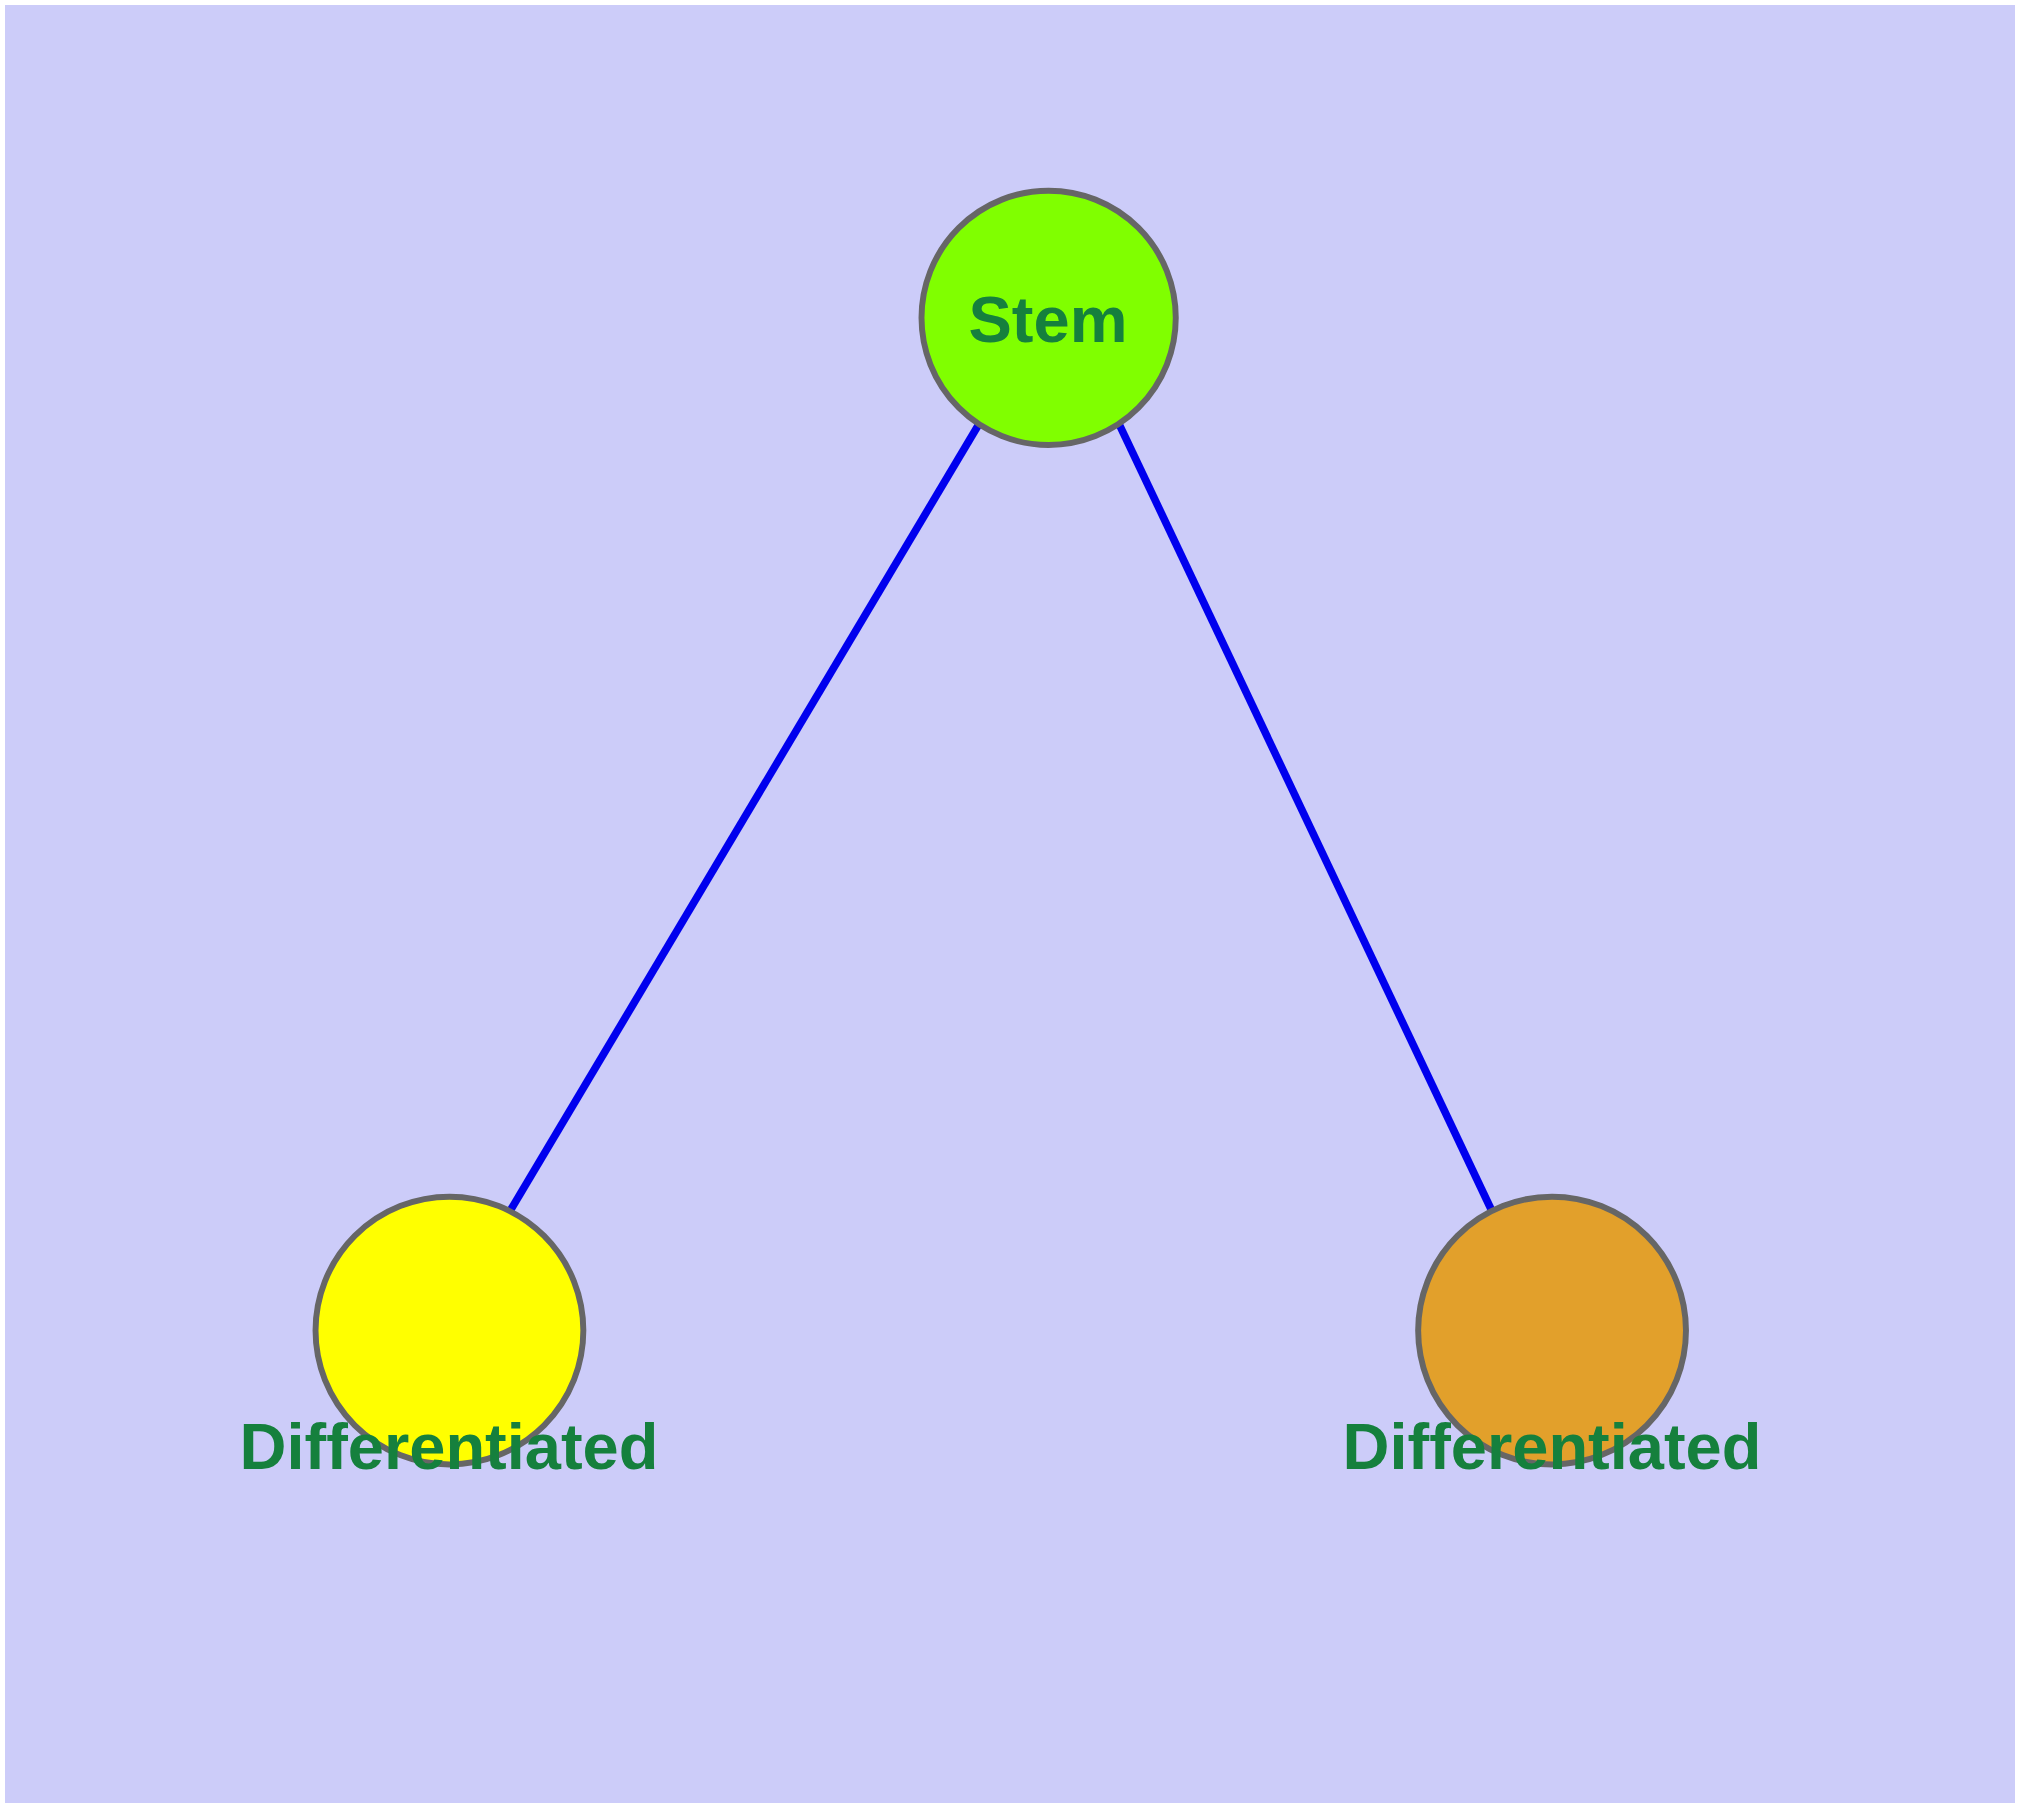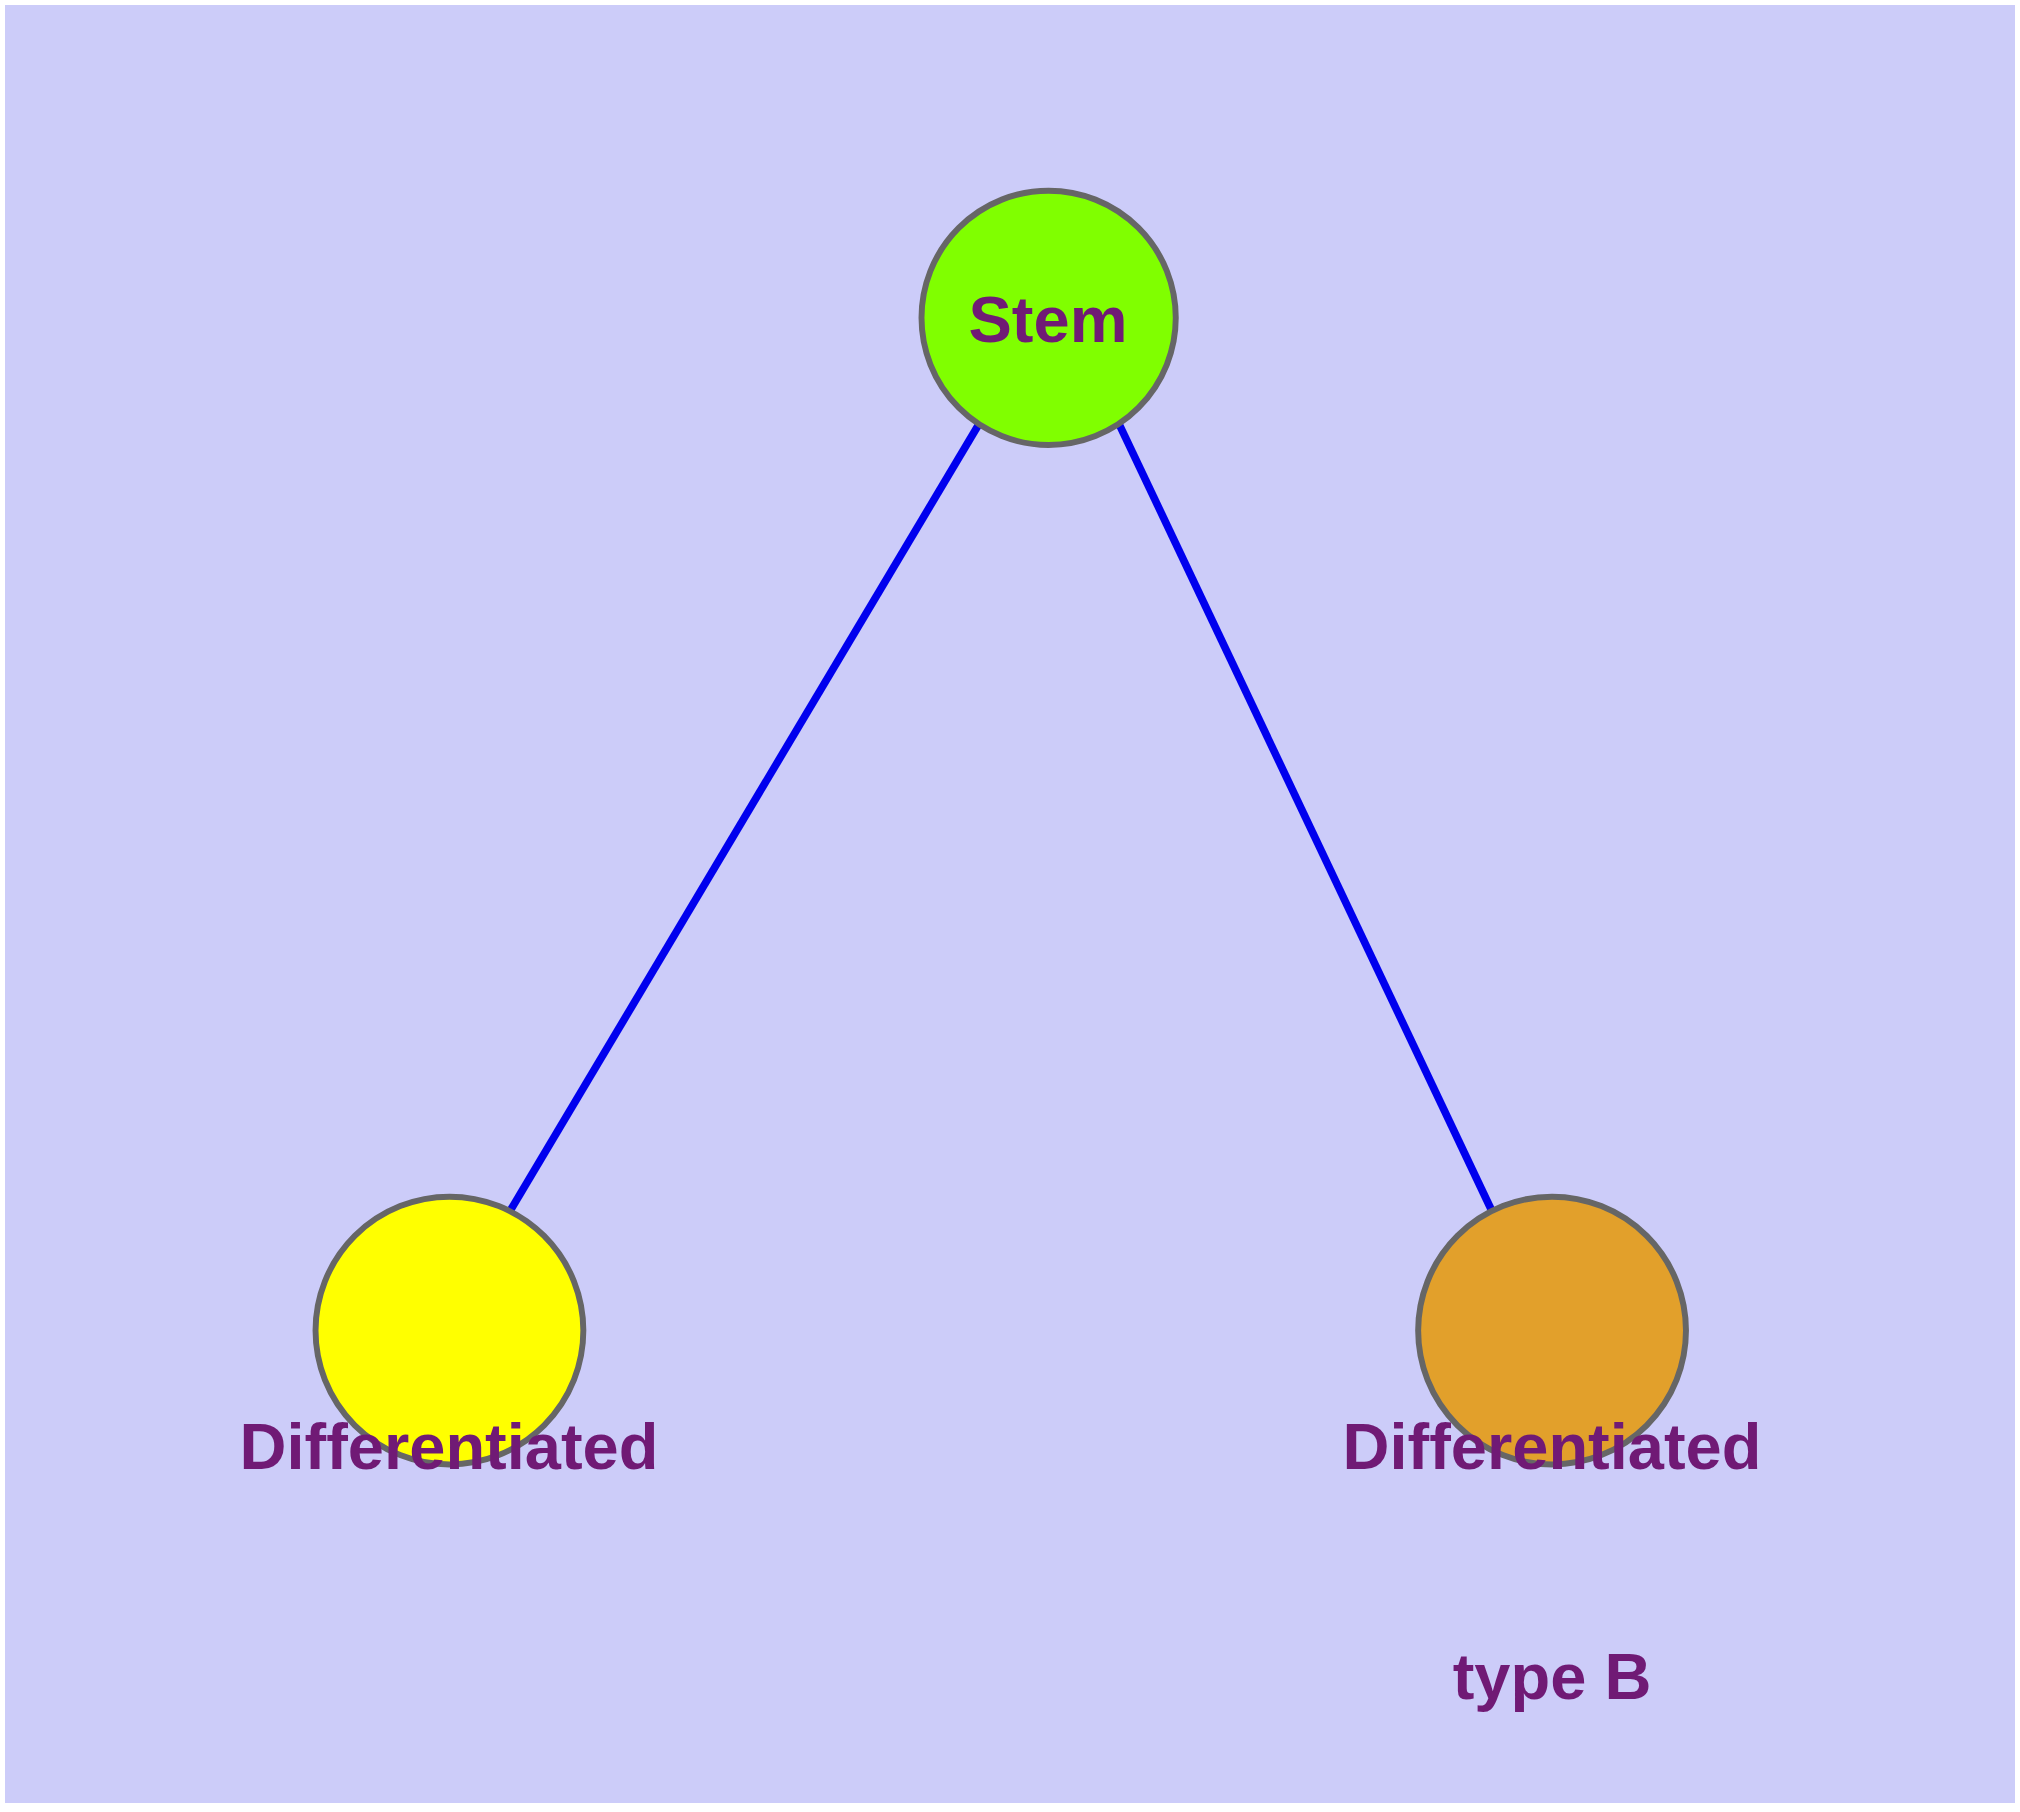--- a/index.html
+++ b/index.html
@@ -28,21 +28,21 @@
     position: absolute;
     left: 0;
     top: 0;
     width: 2021px;
     height: 1812px;
     display: block;
   }
   .node-label {
     position: absolute;
     text-align: center;
-    color: #701a75;
+    color: #15803d;
     font-weight: bold;
     font-family: "Liberation Sans", "DejaVu Sans", sans-serif;
     line-height: 1.18;
     white-space: pre;
     pointer-events: none;
     -webkit-font-smoothing: antialiased;
   }
   #label-stem {
     font-size: 65px;
     left: 709px;
@@ -84,17 +84,16 @@
   </svg>
 
   <div id="label-stem" class="node-label">Stem</div>
 
   <div id="label-a" class="node-label">
     <div>Differentiated</div>
   </div>
 
   <div id="label-b" class="node-label">
     <div>Differentiated</div>
-    <div>type B</div>
   </div>
 
 </div>
 
 
 </body></html>

